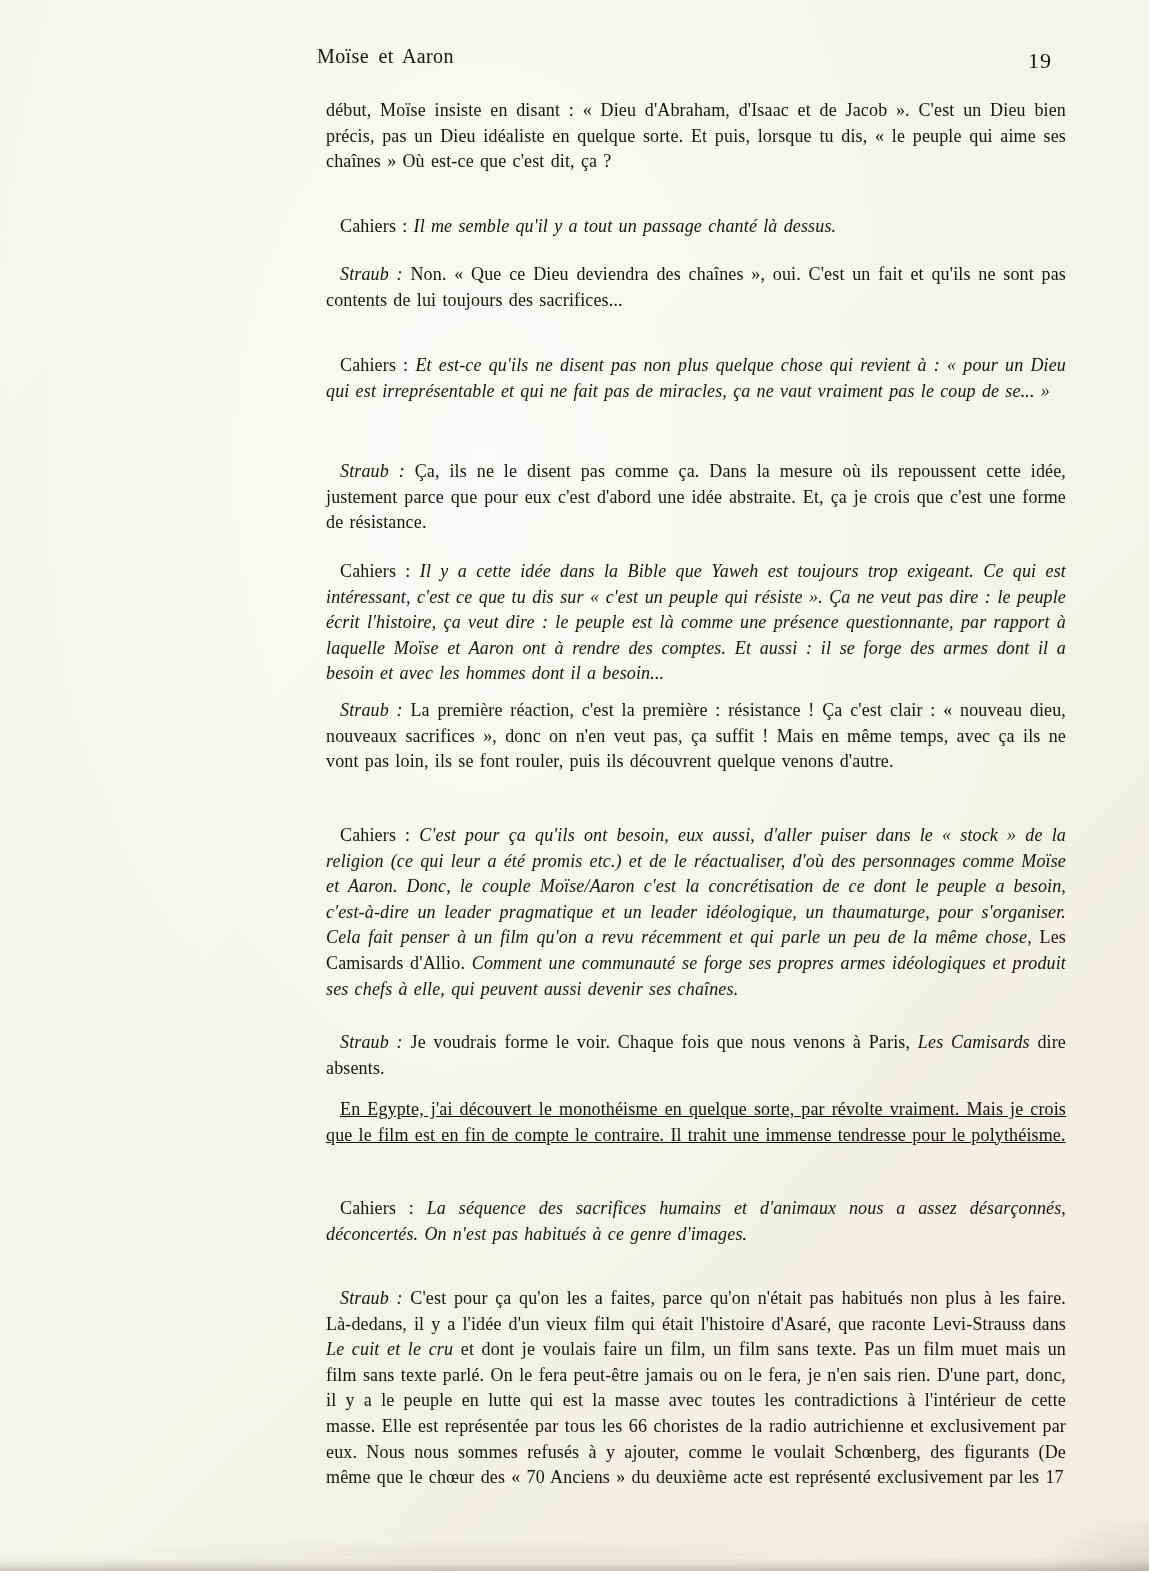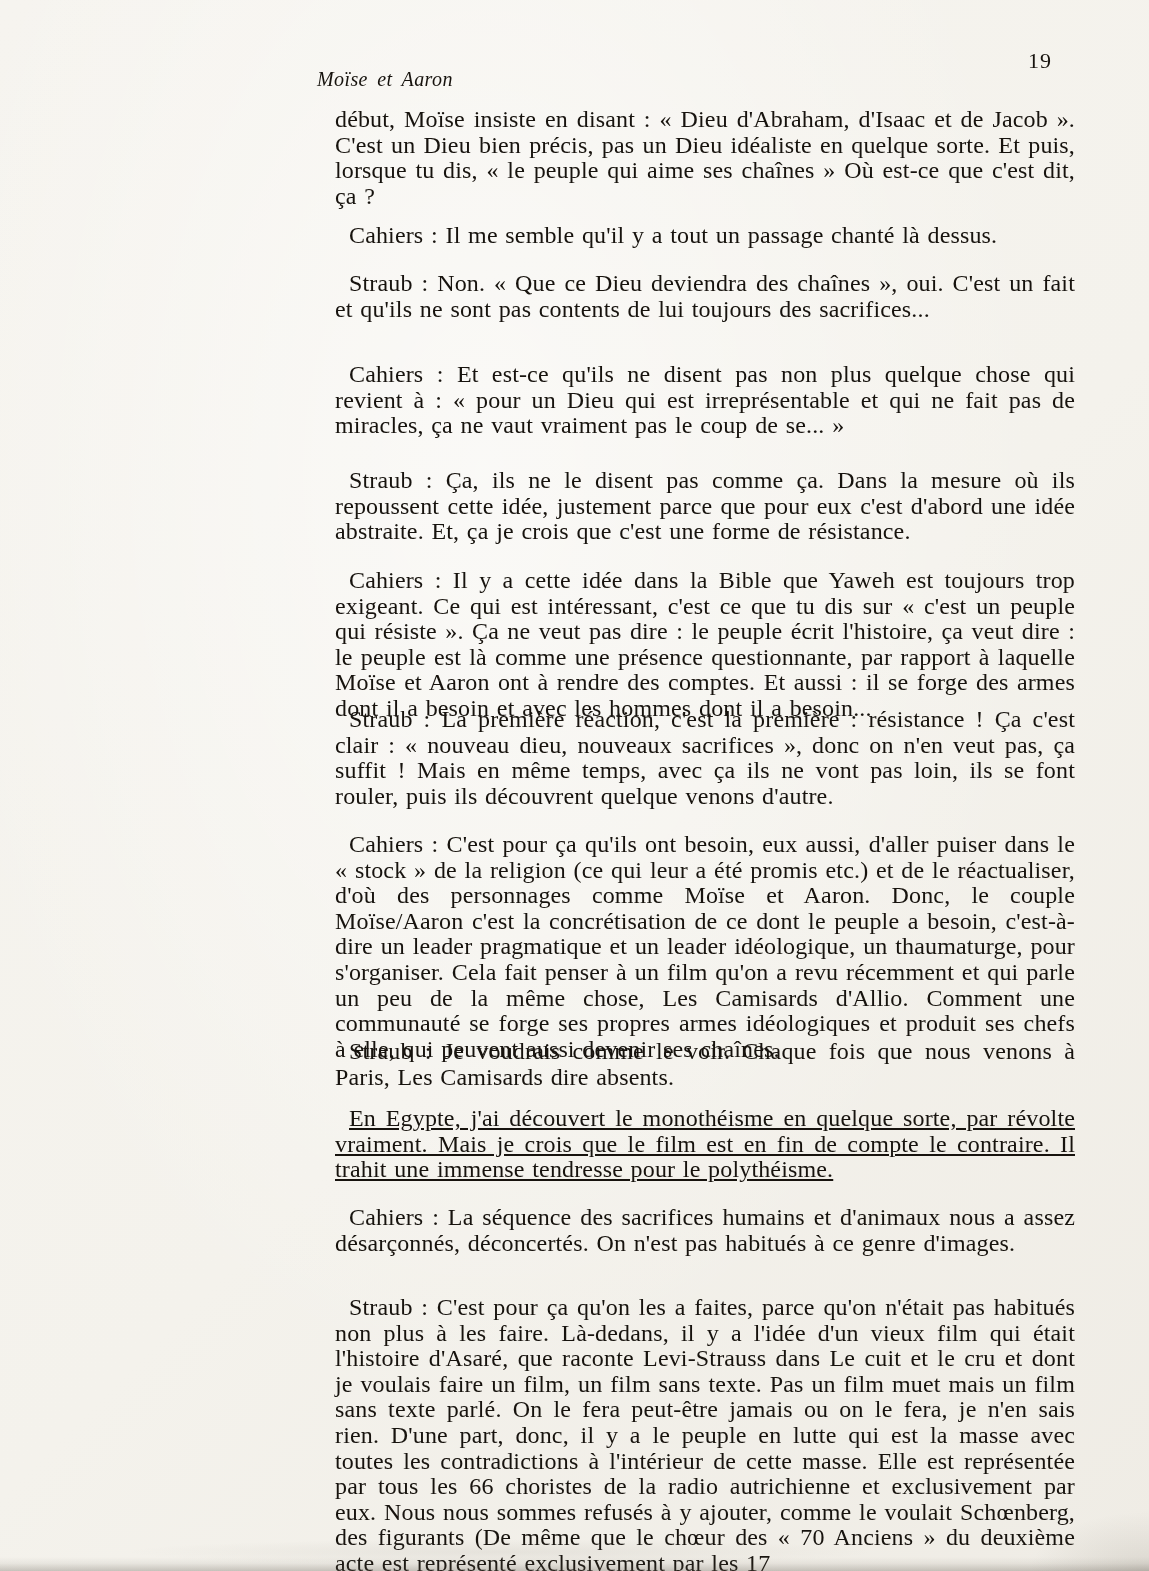--- a/index.html
+++ b/index.html
@@ -29,57 +29,57 @@
     position:absolute;left:120px;bottom:6px;width:760px;height:26px;border-radius:50%;
     background:radial-gradient(ellipse, rgba(120,112,100,.10), transparent 70%);
   }
   .smudge-corner{
     position:absolute;right:0;bottom:0;width:120px;height:60px;
     background:radial-gradient(ellipse at 100% 100%, rgba(110,102,90,.16), transparent 70%);
   }
 
   .doc-header-title{
     position:absolute;left:317px;top:45px;
-    font-style:italic;font-size:20px;letter-spacing:.4px;word-spacing:4px;margin-top:23px;
+    font-size:20px;letter-spacing:.4px;word-spacing:4px;
   }
   .doc-page-number{
     position:absolute;left:1028px;top:48px;
     font-size:22px;letter-spacing:1px;
   }
   .margin-note{
     position:absolute;left:68px;top:567px;width:220px;
     font-weight:bold;font-size:20.5px;line-height:27px;letter-spacing:.2px;word-spacing:4px;
   }
   .column{position:absolute;left:318px;top:0;width:740px;}
   .para{
-    position:absolute;left:0;width:740px;margin:17px;
-    font-size:24px;line-height:25.6px;text-align:justify;
+    position:absolute;left:0;width:740px;margin:8px;
+    font-size:18px;line-height:25.6px;text-align:justify;
     letter-spacing:.15px;word-spacing:1.5px;
   }
   .para.indent{text-indent:14px;}
-  .it{}
+  .it{font-style:italic;}
 </style>
 </head>
 <body>
 
 <div class="page">
   <div class="doc-header-title">Moïse et Aaron</div>
   <div class="doc-page-number">19</div>
 
 
   <div class="column" id="body-column">
       <p class="para" style="top: 90px;"><span>début, Moïse insiste en disant : « Dieu d'Abraham, d'Isaac et de Jacob ». C'est un Dieu bien précis, pas un Dieu idéaliste en quelque sorte. Et puis, lorsque tu dis, « le peuple qui aime ses chaînes » Où est-ce que c'est dit, ça ?</span></p>
       <p class="para indent" style="top: 206px;"><span>Cahiers : </span><span class="it">Il me semble qu'il y a tout un passage chanté là dessus.</span></p>
       <p class="para indent" style="top: 254px;"><span class="it">Straub : </span><span>Non. « Que ce Dieu deviendra des chaînes », oui. C'est un fait et qu'ils ne sont pas contents de lui toujours des sacrifices...</span></p>
       <p class="para indent" style="top: 345px;"><span>Cahiers : </span><span class="it">Et est-ce qu'ils ne disent pas non plus quelque chose qui revient à : « pour un Dieu qui est irreprésentable et qui ne fait pas de miracles, ça ne vaut vraiment pas le coup de se... »</span></p>
       <p class="para indent" style="top: 451px;"><span class="it">Straub : </span><span>Ça, ils ne le disent pas comme ça. Dans la mesure où ils repoussent cette idée, justement parce que pour eux c'est d'abord une idée abstraite. Et, ça je crois que c'est une forme de résistance.</span></p>
       <p class="para indent" style="top: 551px;"><span>Cahiers : </span><span class="it">Il y a cette idée dans la Bible que Yaweh est toujours trop exigeant. Ce qui est intéressant, c'est ce que tu dis sur « c'est un peuple qui résiste ». Ça ne veut pas dire : le peuple écrit l'histoire, ça veut dire : le peuple est là comme une présence questionnante, par rapport à laquelle Moïse et Aaron ont à rendre des comptes. Et aussi : il se forge des armes dont il a besoin et avec les hommes dont il a besoin...</span></p>
       <p class="para indent" style="top: 690px;"><span class="it">Straub : </span><span>La première réaction, c'est la première : résistance ! Ça c'est clair : « nouveau dieu, nouveaux sacrifices », donc on n'en veut pas, ça suffit ! Mais en même temps, avec ça ils ne vont pas loin, ils se font rouler, puis ils découvrent quelque venons d'autre.</span></p>
       <p class="para indent" style="top: 815px;"><span>Cahiers : </span><span class="it">C'est pour ça qu'ils ont besoin, eux aussi, d'aller puiser dans le « stock » de la religion (ce qui leur a été promis etc.) et de le réactualiser, d'où des personnages comme Moïse et Aaron. Donc, le couple Moïse/Aaron c'est la concrétisation de ce dont le peuple a besoin, c'est-à-dire un leader pragmatique et un leader idéologique, un thaumaturge, pour s'organiser. Cela fait penser à un film qu'on a revu récemment et qui parle un peu de la même chose, </span><span>Les Camisards d'Allio. </span><span class="it">Comment une communauté se forge ses propres armes idéologiques et produit ses chefs à elle, qui peuvent aussi devenir ses chaînes.</span></p>
-      <p class="para indent" style="top: 1022px;"><span class="it">Straub : </span><span>Je voudrais comme le voir. Chaque fois que nous venons à Paris, </span><span class="it">Les Camisards</span><span> dire absents.</span></p>
+      <p class="para indent" style="top: 1022px;"><span class="it">Straub : </span><span>Je voudrais forme le voir. Chaque fois que nous venons à Paris, </span><span class="it">Les Camisards</span><span> dire absents.</span></p>
       <p class="para indent" style="top: 1089px; text-decoration: underline;"><span>En Egypte, j'ai découvert le monothéisme en quelque sorte, par révolte vraiment. Mais je crois que le film est en fin de compte le contraire. Il trahit une immense tendresse pour le polythéisme.</span></p>
       <p class="para indent" style="top: 1188px;"><span>Cahiers : </span><span class="it">La séquence des sacrifices humains et d'animaux nous a assez désarçonnés, déconcertés. On n'est pas habitués à ce genre d'images.</span></p>
       <p class="para indent" style="top: 1278px;"><span class="it">Straub : </span><span>C'est pour ça qu'on les a faites, parce qu'on n'était pas habitués non plus à les faire. Là-dedans, il y a l'idée d'un vieux film qui était l'histoire d'Asaré, que raconte Levi-Strauss dans </span><span class="it">Le cuit et le cru</span><span> et dont je voulais faire un film, un film sans texte. Pas un film muet mais un film sans texte parlé. On le fera peut-être jamais ou on le fera, je n'en sais rien. D'une part, donc, il y a le peuple en lutte qui est la masse avec toutes les contradictions à l'intérieur de cette masse. Elle est représentée par tous les 66 choristes de la radio autrichienne et exclusivement par eux. Nous nous sommes refusés à y ajouter, comme le voulait Schœnberg, des figurants (De même que le chœur des « 70 Anciens » du deuxième acte est représenté exclusivement par les 17</span></p>
     </div>
 
   <div class="shadow-left"></div>
   <div class="smudge-bottom"></div>
   <div class="smudge-corner"></div>
   <div class="shadow-bottom"></div>
 </div>

